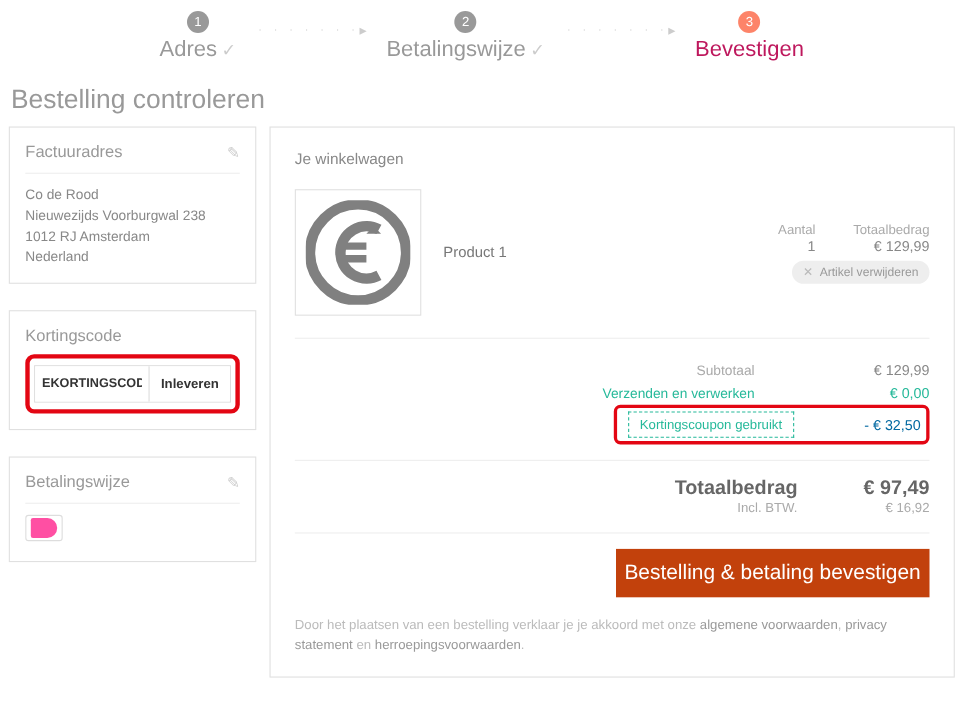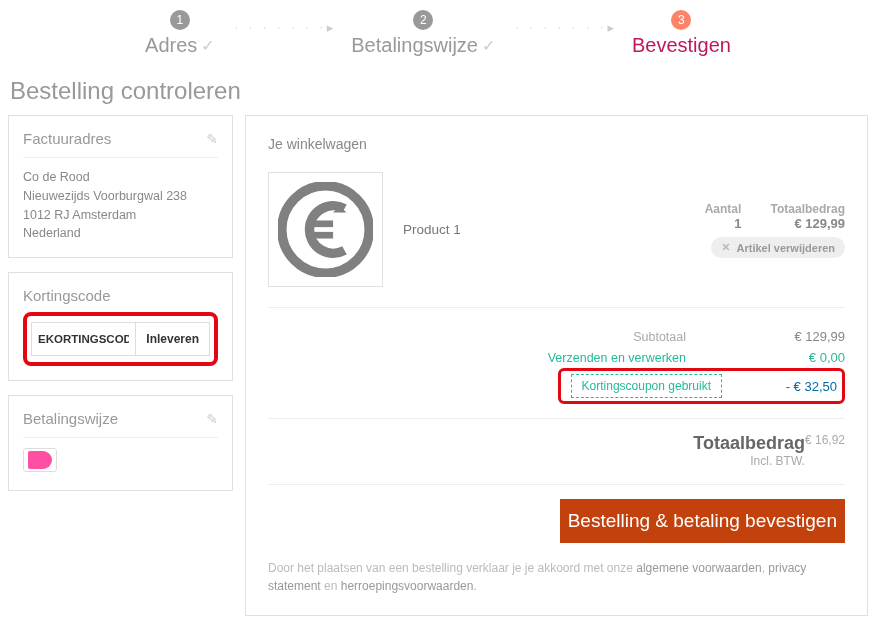--- a/index.html
+++ b/index.html
@@ -8,38 +8,38 @@
     .step { display: flex; flex-direction: column; align-items: center; position: relative; }
     .step-circle { width: 20px; height: 20px; border-radius: 50%; background:#999; color:#fff; display:flex; align-items:center; justify-content:center; font-size:12px; }
     .step-circle.active { background:#fd8469; }
     .step-label { font-size:20px; color:#999; margin-top:4px; display:flex; align-items:center; }
     .step-label.active { color:#be185d; }
     .check { color:#ccc; margin-left:4px; font-size:16px; }
     .arrow { display:flex; align-items:center; margin:10px 20px 0; color:#ccc; letter-spacing:-2px; }
     .dots { font-size:10px; letter-spacing:4px; color:#ccc; }
     h1.page-title { font-weight:normal; font-size:24px; color:#999; padding: 0 10px 10px; }
     .wrap { display:flex; padding:0 8px 20px; gap:12px; }
-    .side { flex:0 0 225px; display:flex; flex-direction:column; gap:14px; }
+    .side { flex:0 0 225px; display:flex; flex-direction:column; gap:24px; }
     .card { border:1px solid #e0e0e0; padding:14px; }
     .card-head { display:flex; justify-content:space-between; align-items:center; border-bottom:1px solid #eee; padding-bottom:10px; margin-bottom:10px; font-size:15px; color:#999;}
     .addr-line { font-size:12.5px; color:#888; line-height:1.5; }
     .pencil { color:#ccc; font-size:14px; cursor:pointer;}
     .code-box { display:flex; border:1px solid #ddd; }
     .code-input { flex:1; border:none; padding:9px 6px; font-size:11.5px; font-weight:bold; color:#333; width:100%; outline:none;}
     .code-btn { border:none; border-left:1px solid #ddd; background:#fff; padding:9px 10px; font-size:12px; font-weight:bold; color:#333; cursor:pointer;}
     .red-highlight { border:4px solid #e30613; border-radius:8px; padding:6px 4px; margin-top:8px;}
     .pay-icon { width:34px; height:24px; border:1px solid #ddd; border-radius:3px; display:flex; align-items:center; justify-content:center; margin-bottom:4px; background:#fff;}
     .ideal-shape { width:24px; height:18px; background:#ff4fa3; border-top-left-radius:2px; border-bottom-left-radius:2px; border-top-right-radius:9px; border-bottom-right-radius:9px;}
     .main { flex:1; border:1px solid #e0e0e0; padding:20px 22px; }
     .cart-title { font-size:14px; color:#888; margin-bottom:20px; }
     .product-row { display:flex; align-items:center; border-bottom:1px solid #eee; padding-bottom:20px;}
     .product-img { width:115px; height:115px; border:1px solid #e0e0e0; display:flex; align-items:center; justify-content:center; margin-right:20px;}
     .euro-circ { width:95px; height:95px; }
     .prod-name { flex:1; color:#777; font-size:13.5px; }
-    .prod-cols { text-align:right;font-weight:bold; }
+    .prod-cols { text-align:right; }
     .prod-label { font-size:12px; color:#aaa; display:inline-block;}
     .prod-val { font-size:13px; color:#888; display:inline-block; }
     .remove { display:inline-flex; align-items:center; background:#eee; color:#999; font-size:11px; padding:4px 10px; border-radius:12px; margin-top:6px; cursor:pointer;}
     .remove-x { margin-right:6px; color:#bbb; }
     .summary { padding:18px 0 14px; border-bottom:1px solid #eee; }
     .sum-row { display:flex; justify-content:flex-end; align-items:center; padding:3px 0;gap:39px; }
     .sum-lbl { width:200px; text-align:right; color:#aaa; font-size:12.5px; }
     .sum-val { width:120px; text-align:right; color:#888; font-size:13px; }
     .green { color:#26b99a; }
     .coupon-row { display:flex; justify-content:flex-end; align-items:center;}
@@ -166,20 +166,21 @@
         </div>
       </div>
     </div>
 
     <div class="total-row">
       <div class="total-lbl">
         <div class="total-big">Totaalbedrag</div>
         <div class="total-sm">Incl. BTW.</div>
       </div>
       <div>
+        <div class="total-val-big">€ 97,49</div>
         <div class="total-val-sm">€ 16,92</div>
       </div>
     </div>
 
     <button class="confirm-btn">Bestelling &amp; betaling bevestigen</button>
 
     <div class="terms">
       <span>Door het plaatsen van een bestelling verklaar je je akkoord met onze </span><a href="#">algemene voorwaarden</a><span>, </span><a href="#">privacy statement</a><span> en </span><a href="#">herroepingsvoorwaarden</a><span>.</span>
     </div>
   </div>

